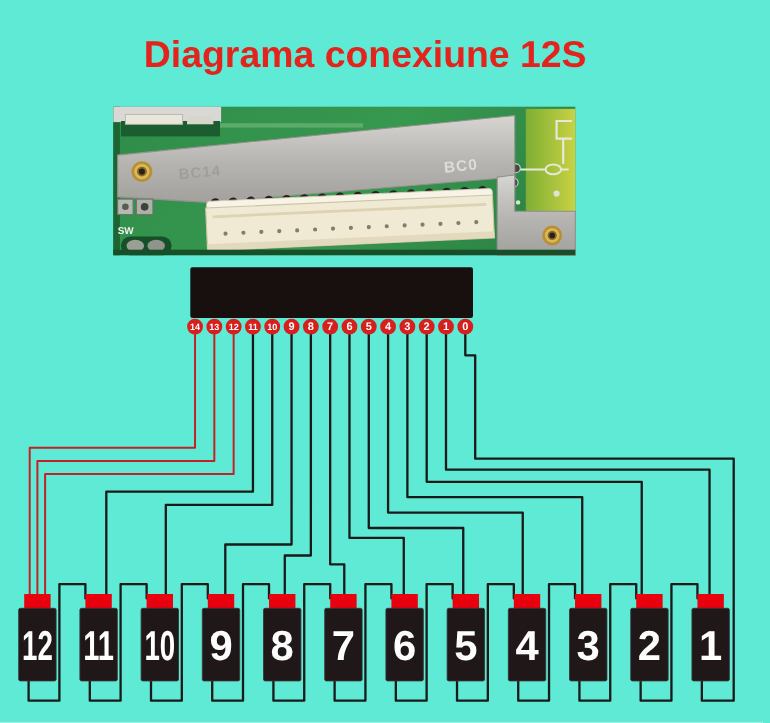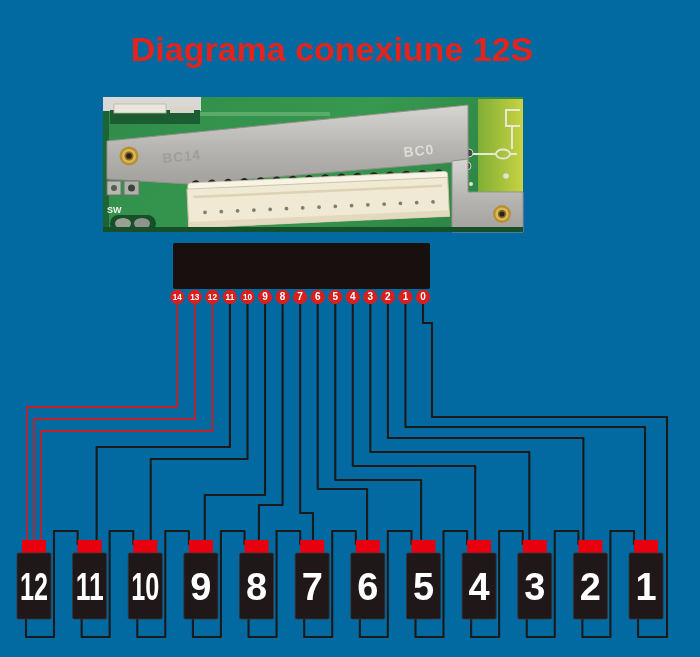--- a/index.html
+++ b/index.html
@@ -1,16 +1,16 @@
 <!DOCTYPE html>
 <html><head>
 <meta charset="utf-8">
 <style>
   html,body{margin:0;padding:0;background:#ffffff;}
-  #stage{position:relative;width:700px;height:657px;background:#0369a1;overflow:hidden;}
+  #stage{position:relative;width:700px;height:657px;background:#5eead4;overflow:hidden;}
   svg{display:block;font-family:"Liberation Sans", sans-serif;}
   text{user-select:none;}
 </style>
 </head>
 <body>
 
 <div id="stage">
 <svg id="diagram" width="700" height="657" viewBox="0 0 700 657">
   <defs>
     <linearGradient id="pcbGrad" x1="0" y1="0" x2="1" y2="0.3">

